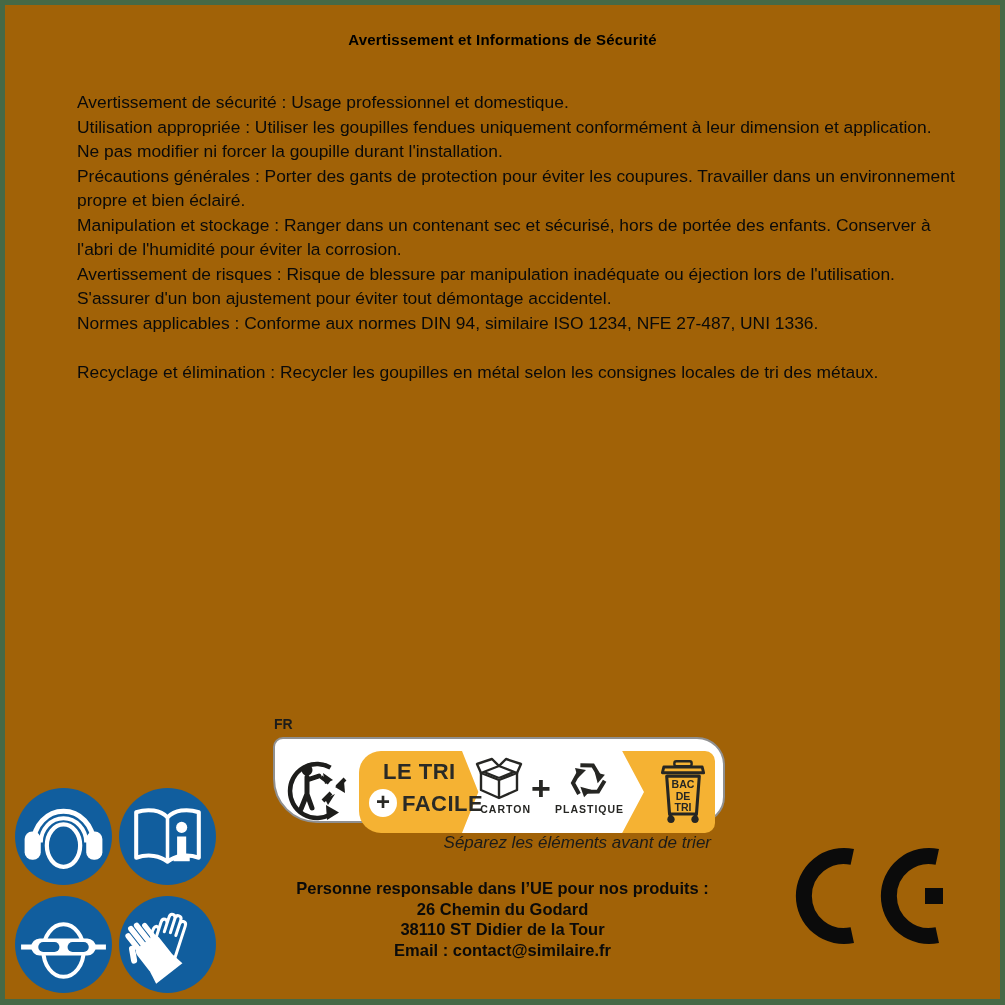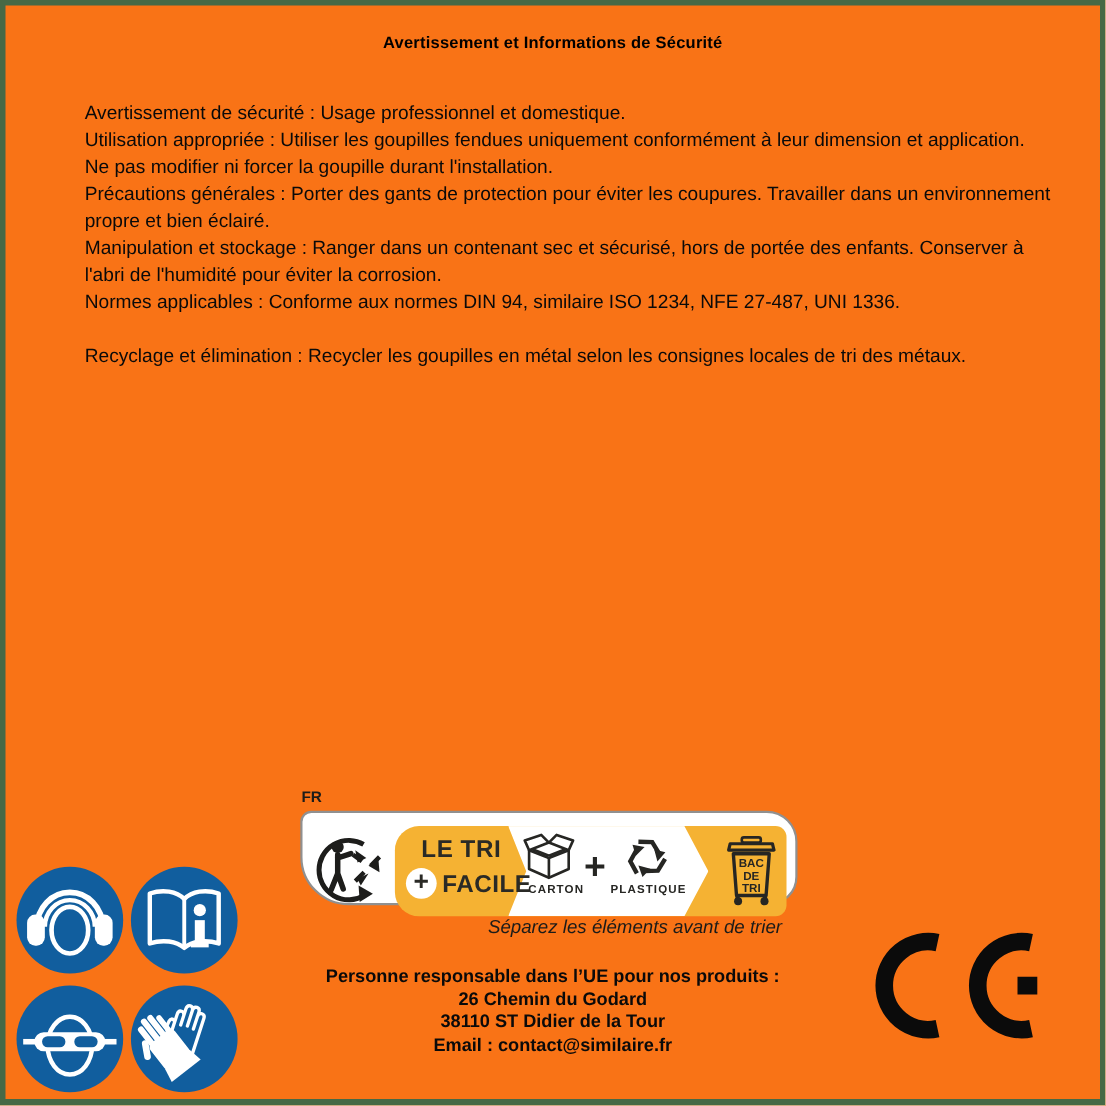--- a/index.html
+++ b/index.html
@@ -1,18 +1,18 @@
 <!DOCTYPE html>
 <html><head>
 <meta charset="utf-8">
 <style>
   html,body{margin:0;padding:0;background:#fff;}
   .page{
     position:relative;width:1005px;height:1005px;box-sizing:border-box;
-    background:#f97316;border:5px solid #466946;border-bottom-width:6px;
+    background:#a16207;border:5px solid #466946;border-bottom-width:6px;
     font-family:"Liberation Sans", sans-serif;color:#000;overflow:hidden;
   }
   .title{
     position:absolute;top:26px;left:0;width:100%;text-align:center;
     font-size:15px;font-weight:bold;letter-spacing:.2px;
   }
   .bodytext{
     position:absolute;left:72px;top:85px;width:878px;
     font-size:17.4px;line-height:24.5px;color:#0a0a0a;
   }
@@ -69,20 +69,21 @@
 
 <div class="page">
 
   <div class="title">Avertissement et Informations de Sécurité</div>
 
   <div class="bodytext">
     <p>Avertissement de sécurité : Usage professionnel et domestique.</p>
     <p>Utilisation appropriée : Utiliser les goupilles fendues uniquement conformément à leur dimension et application. Ne pas modifier ni forcer la goupille durant l'installation.</p>
     <p>Précautions générales : Porter des gants de protection pour éviter les coupures. Travailler dans un environnement propre et bien éclairé.</p>
     <p>Manipulation et stockage : Ranger dans un contenant sec et sécurisé, hors de portée des enfants. Conserver à l'abri de l'humidité pour éviter la corrosion.</p>
+    <p>Avertissement de risques : Risque de blessure par manipulation inadéquate ou éjection lors de l'utilisation. S'assurer d'un bon ajustement pour éviter tout démontage accidentel.</p>
     <p>Normes applicables : Conforme aux normes DIN 94, similaire ISO 1234, NFE 27-487, UNI 1336.</p>
     <p class="gap-before">Recyclage et élimination : Recycler les goupilles en métal selon les consignes locales de tri des métaux.</p>
   </div>
 
   <div class="icon-grid">
     <span>
       <svg width="101" height="101" viewBox="0 0 100 100">
         <circle cx="50" cy="50" r="48" fill="#115E9E"></circle>
         <path d="M20.5,56 A29.5,31 0 0 1 79.5,56" fill="none" stroke="#fff" stroke-width="5"></path>
         <path d="M27.5,56 A22.5,24 0 0 1 72.5,56" fill="none" stroke="#fff" stroke-width="4"></path>

